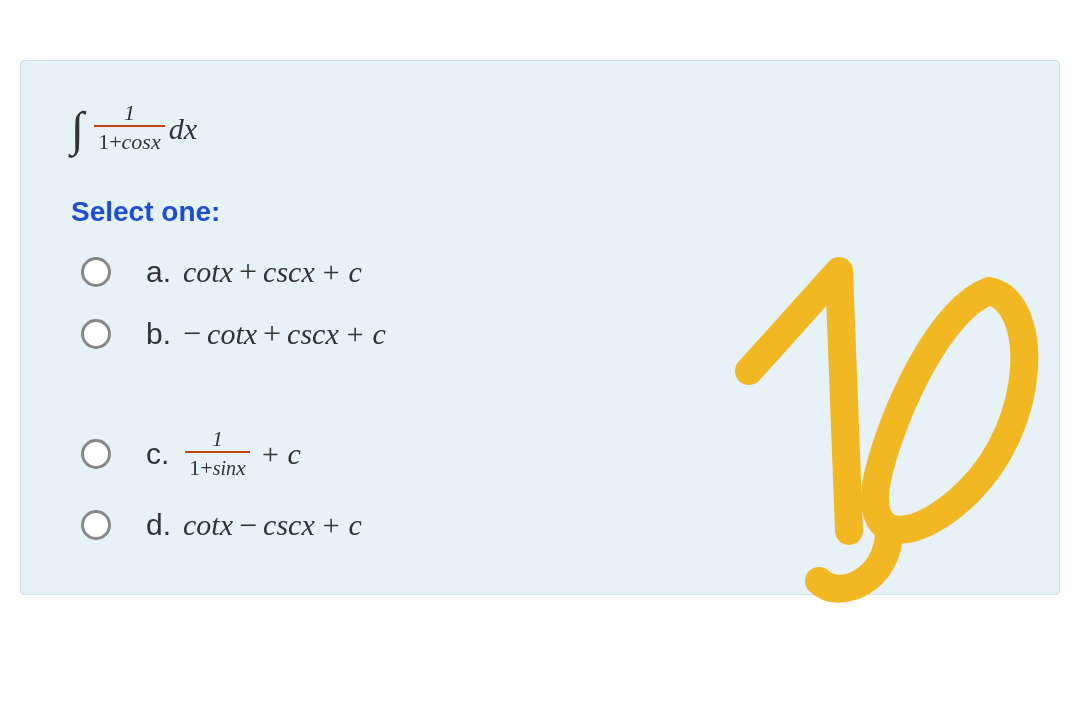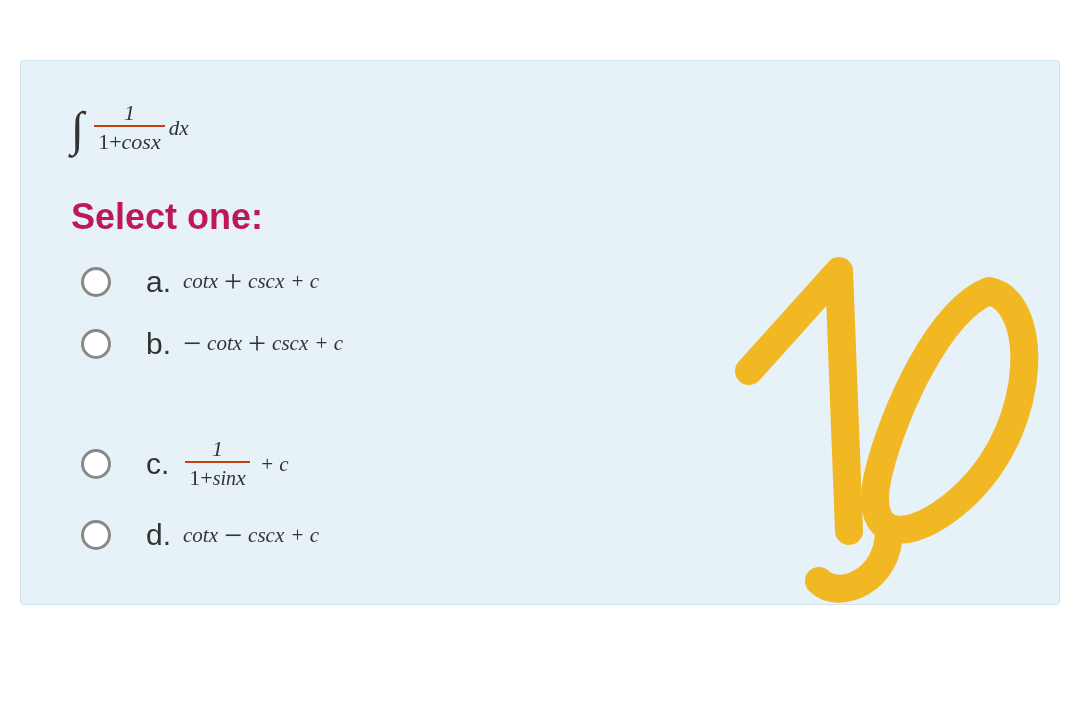--- a/index.html
+++ b/index.html
@@ -51,30 +51,30 @@
   }
   .frac .den {
     font-size: 22px;
     border-top: 2px solid #c2410c;
     padding: 2px 4px 0 4px;
     line-height: 1.2;
   }
   .mathit {
     font-family: "Times New Roman", serif;
     font-style: italic;
-    font-size: 21px;
+    font-size: 30px;
   }
   .mathup {
     font-family: "Times New Roman", serif;
     font-style: normal;
   }
   .prompt-label {
-    font-size: 36px;
+    font-size: 28px;
     font-weight: bold;
-    color: #be185d;
+    color: #1d4ed8;
     margin-bottom: 25px;
   }
   .options {
     display: flex;
     flex-direction: column;
     gap: 25px;
     padding-left: 10px;
   }
   .option-row {
     display: flex;

